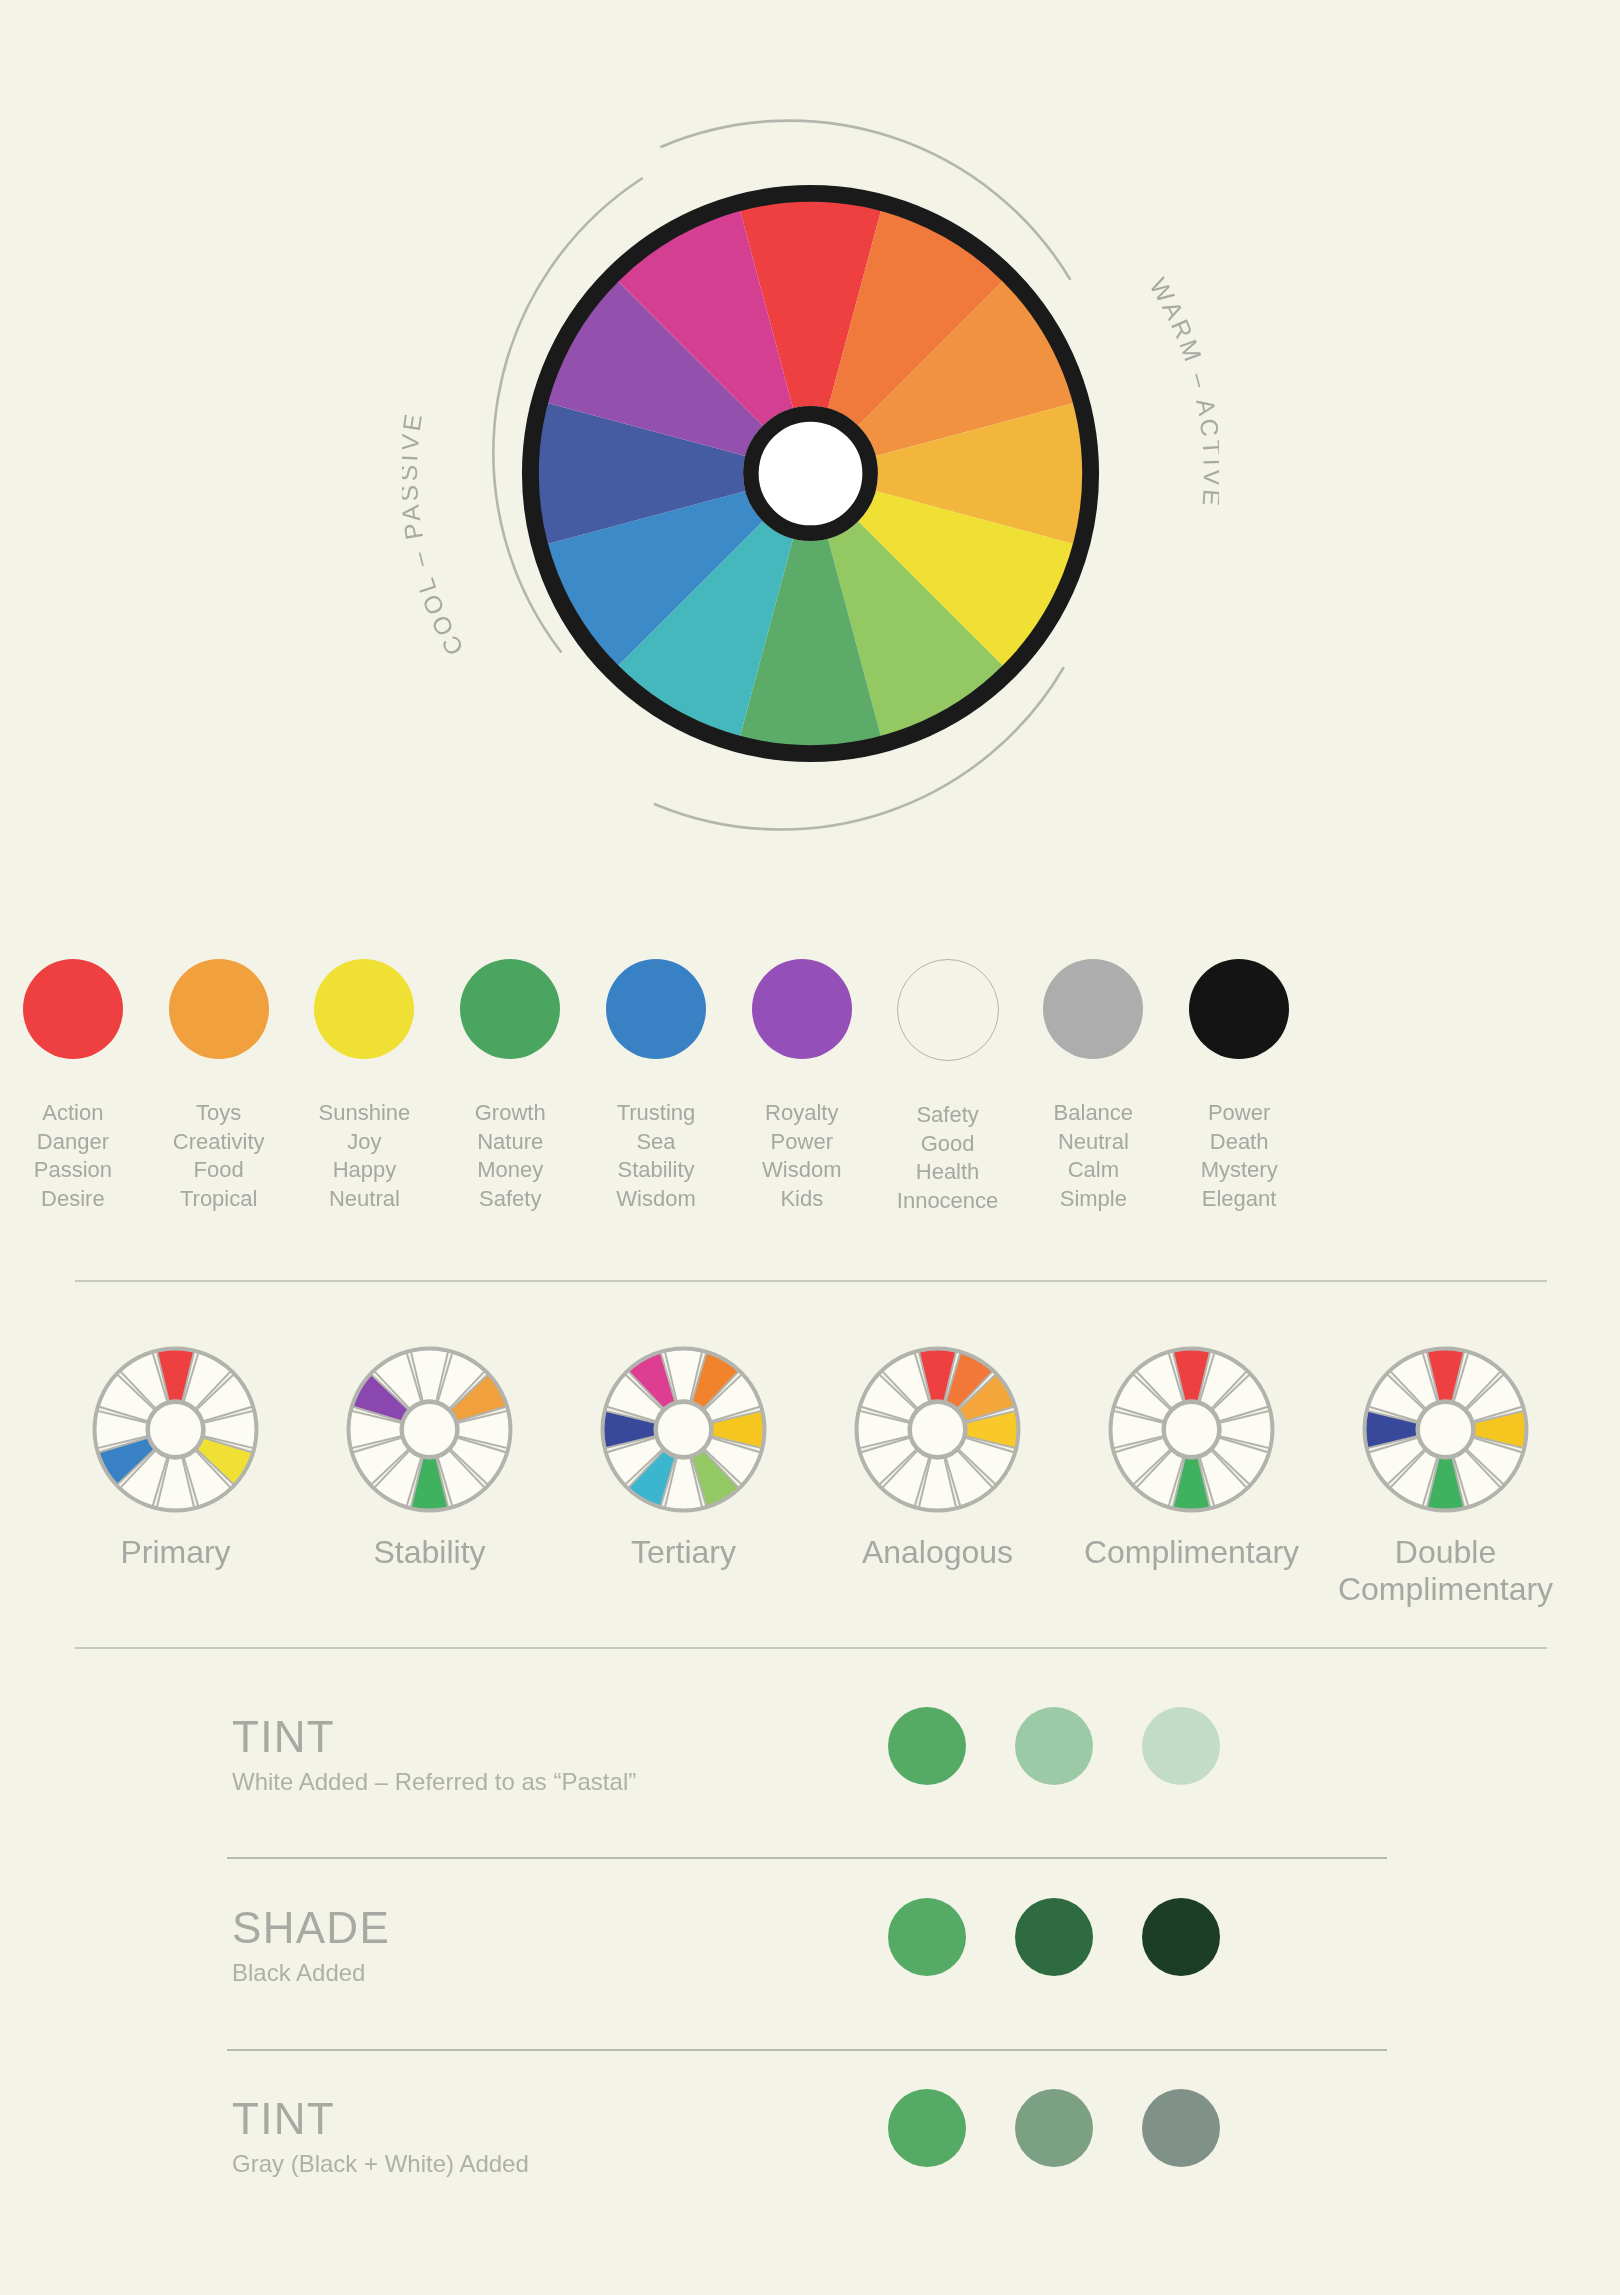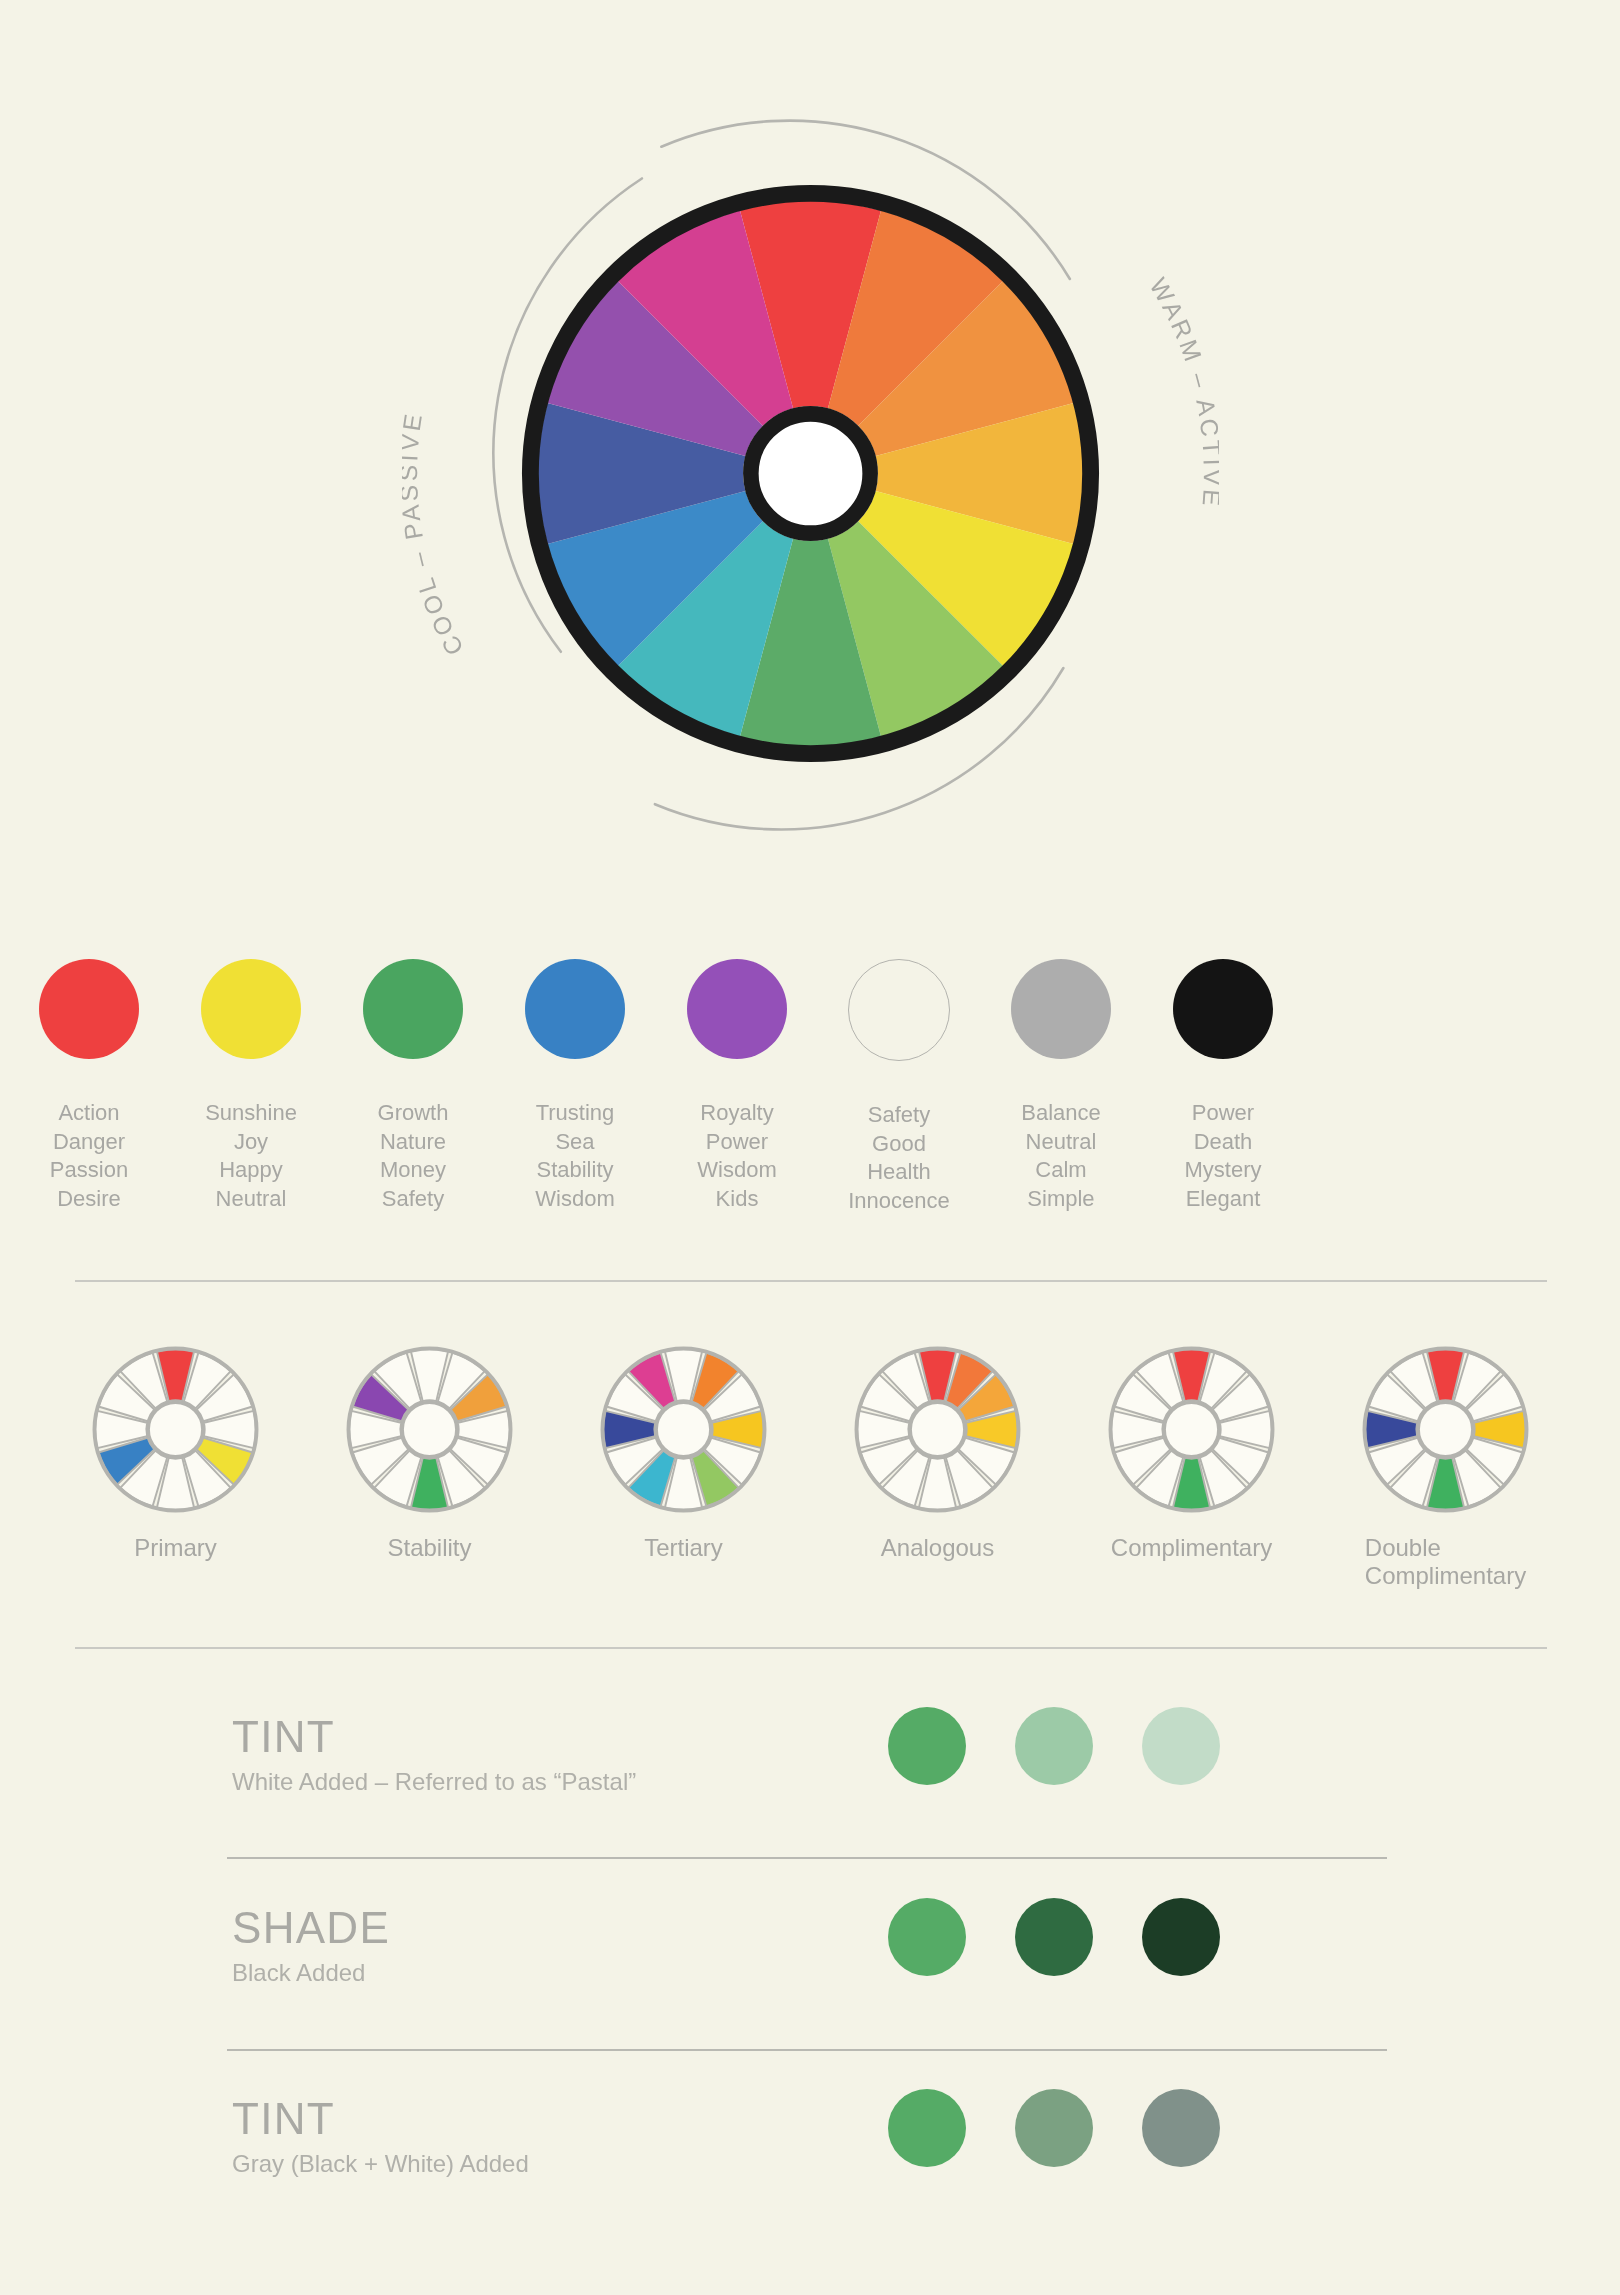--- a/index.html
+++ b/index.html
@@ -29,21 +29,21 @@
   
   .rule { position:absolute; left:75px; width:1472px; height:1.9px; background:#c9c9c4; }
   .rule-inner { position:absolute; left:227px; width:1160px; height:1.9px; background:#b9b9b3; }
 
   
   #harmony-row {
     position:absolute; left:0; top:1342px; width:1621px;
     display:flex; justify-content:center;
   }
   .harmony-cell { width:254px; display:flex; flex-direction:column; align-items:center; }
-  .harmony-label { margin-top:17px; font-size:24px; line-height:1.16; color:#a7a7a3; }
+  .harmony-label { margin-top:17px; text-align:center; font-size:32px; line-height:1.16; color:#a7a7a3; }
 
   
   .tst-block { position:absolute; left:0; width:1324px; height:139px; }
   .tst-text  { position:absolute; left:232px; top:0; }
   .tst-title { font-size:44px; letter-spacing:1.3px; color:#a9a9a4; line-height:1.0; }
   .tst-sub   { font-size:24px; color:#b0b0aa; margin-top:9px; }
   .tst-dots  { position:absolute; left:888px; top:-7.8px; display:flex; gap:49px; }
   .tst-dot   { width:78px; height:78px; border-radius:50%; }
 </style>
 </head>
@@ -98,20 +98,29 @@
     <div class="swatch-cell">
       <div class="swatch-dot" style="background: rgb(238, 64, 64);"></div>
       <div class="swatch-words">
         <div>Action</div>
         <div>Danger</div>
         <div>Passion</div>
         <div>Desire</div>
       </div>
     </div>
     <div class="swatch-cell">
+      <div class="swatch-dot" style="background: rgb(240, 160, 60);"></div>
+      <div class="swatch-words">
+        <div>Toys</div>
+        <div>Creativity</div>
+        <div>Food</div>
+        <div>Tropical</div>
+      </div>
+    </div>
+    <div class="swatch-cell">
       <div class="swatch-dot" style="background: rgb(240, 224, 52);"></div>
       <div class="swatch-words">
         <div>Sunshine</div>
         <div>Joy</div>
         <div>Happy</div>
         <div>Neutral</div>
       </div>
     </div>
     <div class="swatch-cell">
       <div class="swatch-dot" style="background: rgb(74, 165, 96);"></div>

